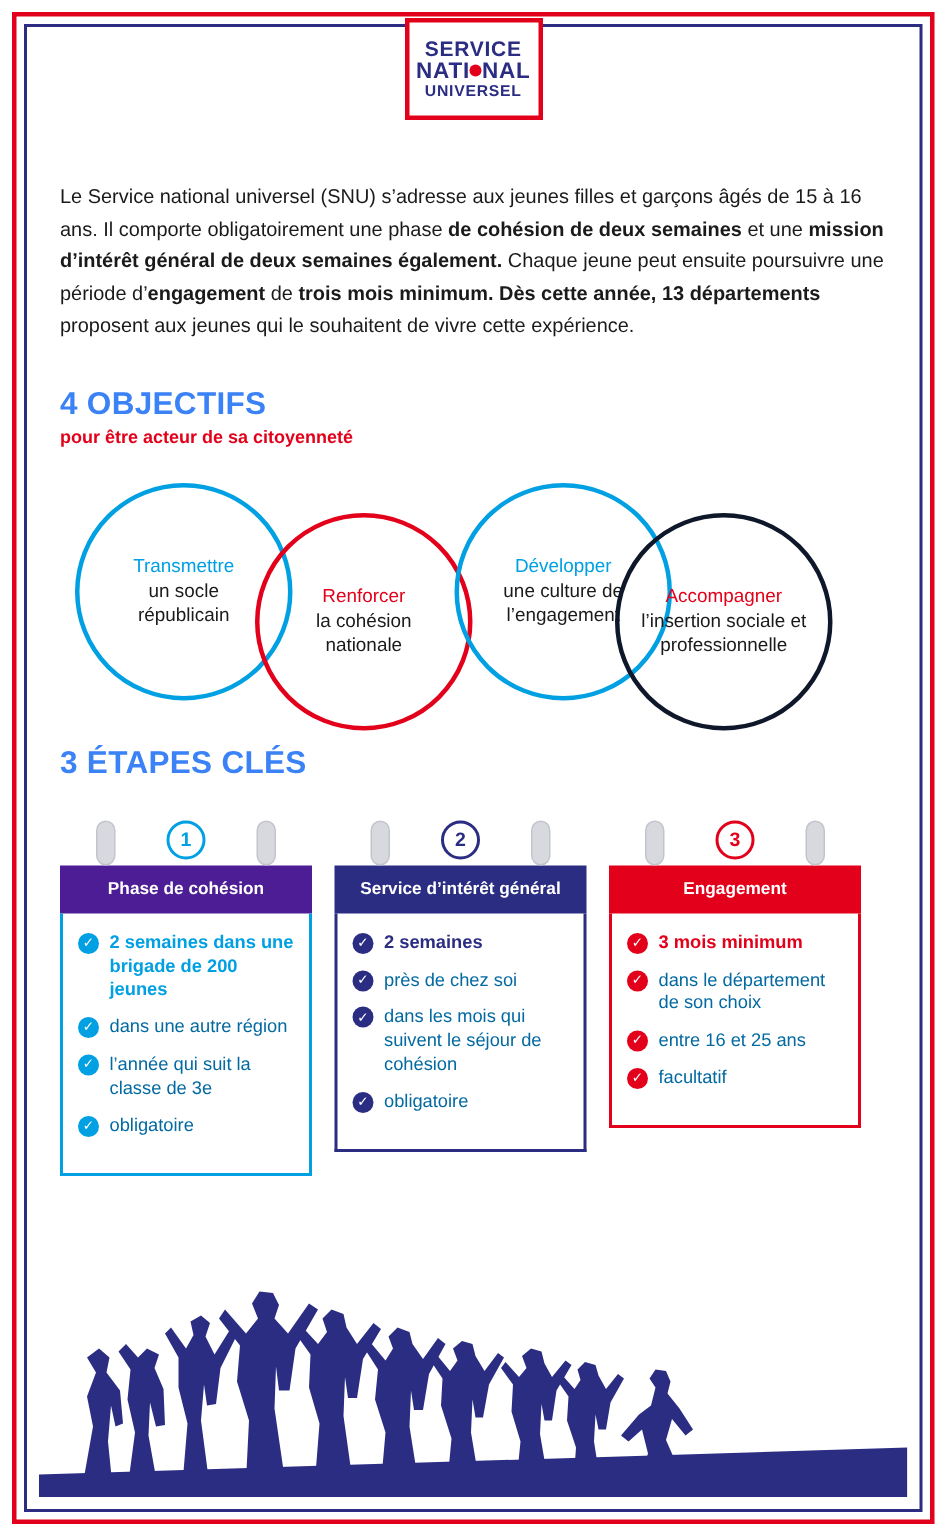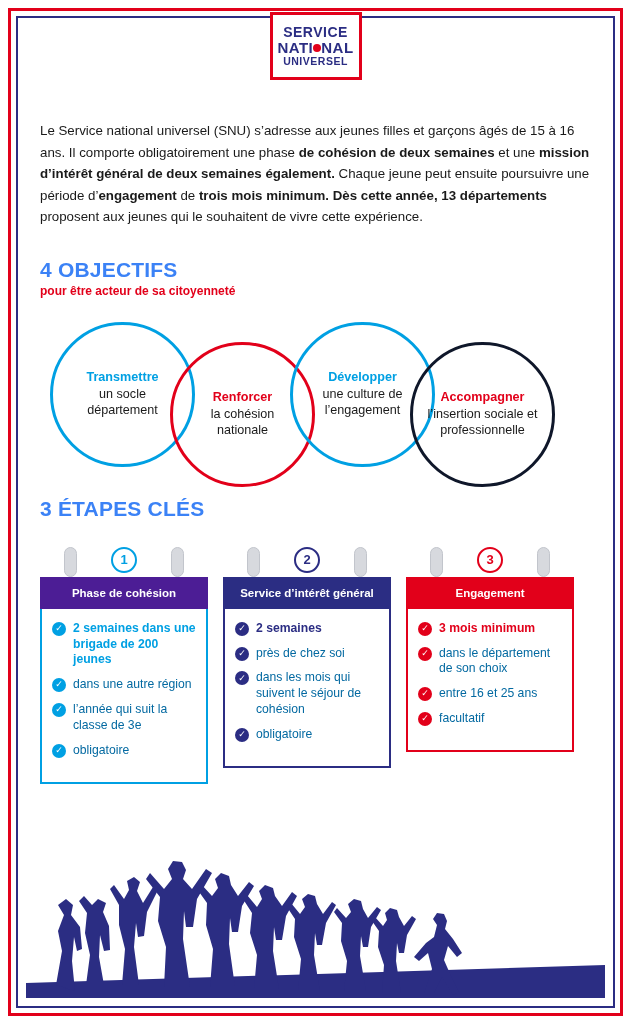--- a/index.html
+++ b/index.html
@@ -108,26 +108,26 @@
     justify-content: center;
     text-align: center;
     background: transparent;
   }
   .circle .ctext {
     font-size: 12.6px;
     line-height: 1.32;
     color: #1a1a1a;
     padding: 0 14px;
   }
-  .circle .chead { font-weight: bold; display: block; }
+  .circle .chead { font-weight: normal; display: block; }
   .c1 { left: 10px;  top: 6px;  border: 3px solid #00a0e3; }
   .c1 .chead { color: #00a0e3; }
   .c2 { left: 130px; top: 26px; border: 3px solid #e2001a; }
   .c2 .chead { color: #e2001a; }
-  .c3 { left: 250px; top: 6px;  border: 3px solid #00a0e3; }
+  .c3 { left: 263px; top: 6px;  border: 3px solid #00a0e3; }
   .c3 .chead { color: #00a0e3; }
   .c4 { left: 370px; top: 26px; border: 3px solid #0f172a; }
   .c4 .chead { color: #e2001a; }
 
   
   .steps {
     display: flex;
     gap: 15px;
     margin-top: 26px;
   }
@@ -253,21 +253,21 @@
     <p class="intro"><span>Le Service national universel (SNU) s’adresse aux jeunes filles et garçons âgés de 15 à 16 ans. Il comporte obligatoirement une phase </span><b>de cohésion de deux semaines</b><span> et une </span><b>mission d’intérêt général de deux semaines également.</b><span> Chaque jeune peut ensuite poursuivre une période d’</span><b>engagement</b><span> de </span><b>trois mois minimum. Dès cette année, 13 départements</b><span> proposent aux jeunes qui le souhaitent de vivre cette expérience.</span></p>
 
     <div style="margin-top:30px;">
       <div class="sec-title">4 OBJECTIFS</div>
       <div class="sec-sub">pour être acteur de sa citoyenneté</div>
 
       <div class="circles">
         <div class="circle c1">
           <div class="ctext">
             <span class="chead">Transmettre</span>
-            <span>un socle département</span>
+            <span>un socle républicain</span>
           </div>
         </div>
         <div class="circle c2">
           <div class="ctext">
             <span class="chead">Renforcer</span>
             <span>la cohésion nationale</span>
           </div>
         </div>
         <div class="circle c3">
           <div class="ctext">

